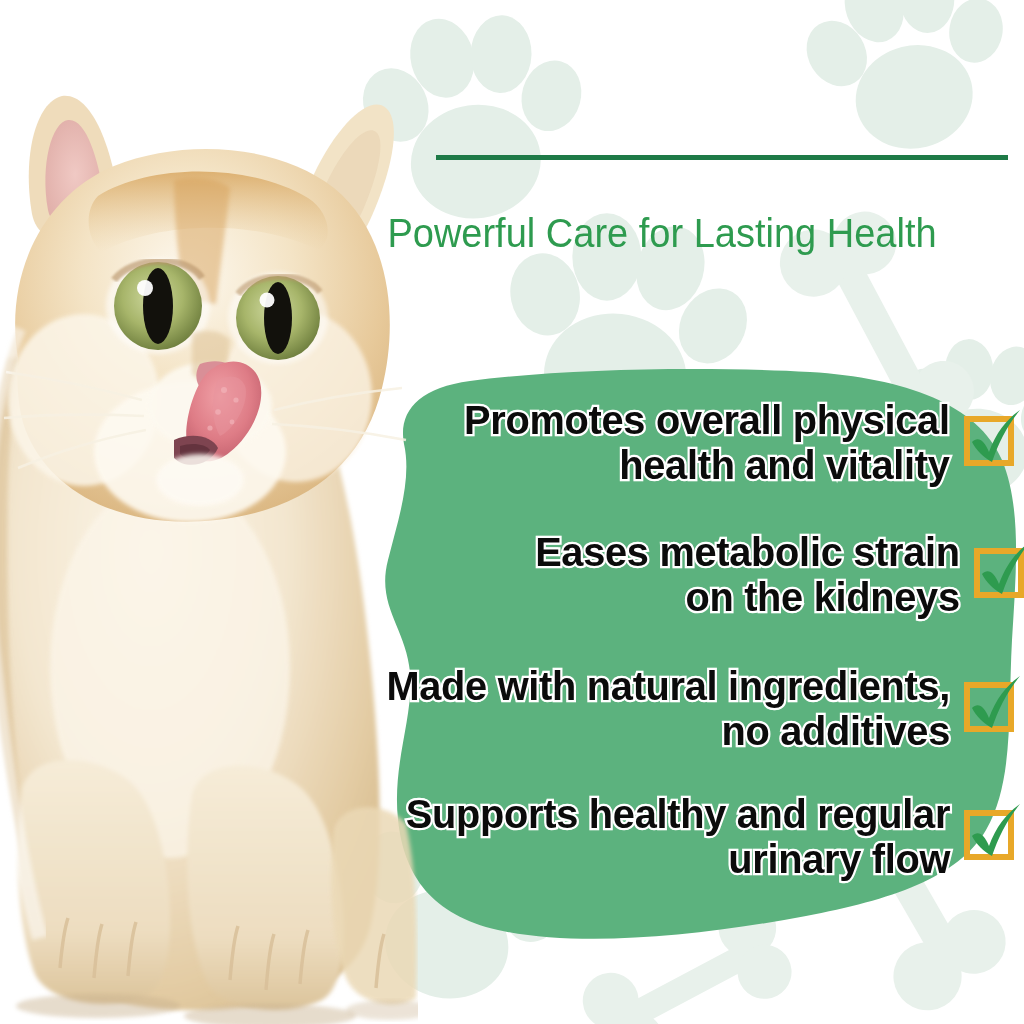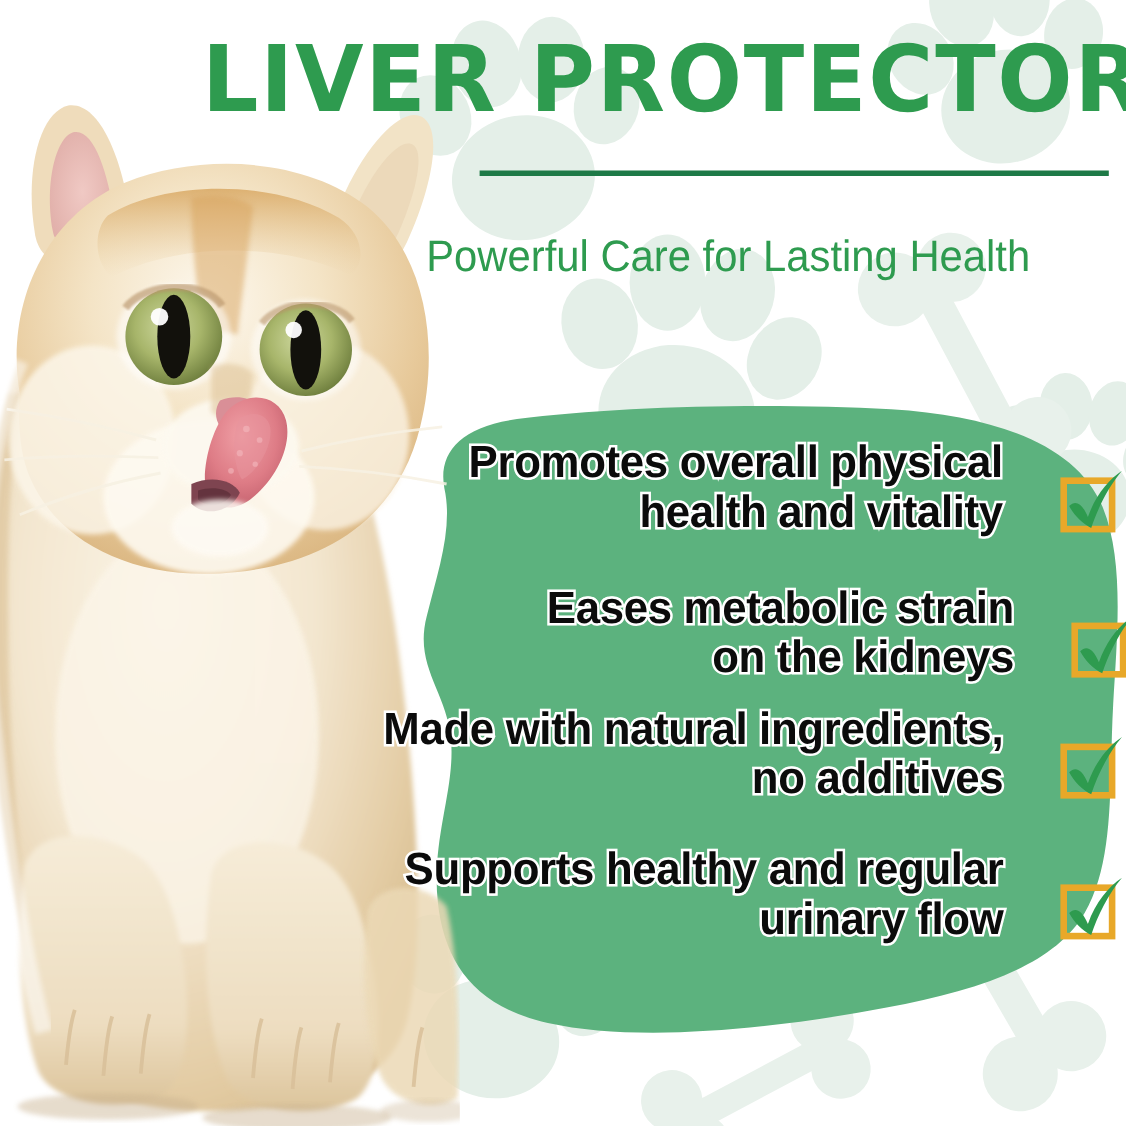--- a/index.html
+++ b/index.html
@@ -100,25 +100,24 @@
     position: absolute;
     left: 270px;
     top: 398px;
     width: 754px;
     z-index: 7;
   }
 
   .benefit-row {
     position: relative;
     display: flex;
-    align-items: flex-end;
+    align-items: center;
     justify-content: flex-end;
     margin-bottom: 34px;
     padding-right: 4px;
-    gap: 38px;
   }
 
   .benefit-text {
     flex: 0 1 auto;
     text-align: right;
     font-family: "Liberation Sans", sans-serif;
     font-weight: 700;
     font-size: 41px;
     line-height: 45px;
     color: #0B0B0B;
@@ -140,21 +139,21 @@
     width: 58px;
     height: 58px;
     margin-left: 12px;
     margin-top: -4px;
     position: relative;
   }
   .check-box svg { display: block; overflow: visible; }
 
   
   .row-0 { margin-top: 0px;  margin-bottom: 42px; }
-  .row-1 { margin-bottom: 20px; }
+  .row-1 { margin-bottom: 44px; }
   .row-2 { }
   .row-3 { margin-bottom: 0px; margin-top: 38px; }
 
   
   .row-1 .check-box { margin-right: -10px; }
 </style>
 </head>
 <body>
 
 <div id="poster">
@@ -374,23 +373,20 @@
 
       <ellipse cx="120" cy="978" rx="82" ry="12" fill="#C9B290" opacity="0.45" filter="url(#soften)"></ellipse>
       <ellipse cx="292" cy="988" rx="86" ry="12" fill="#C9B290" opacity="0.45" filter="url(#soften)"></ellipse>
       <ellipse cx="412" cy="982" rx="44" ry="10" fill="#C9B290" opacity="0.35" filter="url(#soften)"></ellipse>
     </g>
 
     <path fill="none" stroke="#FFFFFF" stroke-width="16" opacity="0.5" filter="url(#soften)" d="
       M 40 300 C 8 380, 0 500, 14 620 C 26 730, 40 830, 62 910"></path>
   </svg>
 
-  <div class="header">
-    <div class="title">LIVER PROTECTOR</div>
-  </div>
 
   <div class="divider"></div>
 
   <div class="subtitle">Powerful Care for Lasting Health</div>
 
   <div class="benefits">
 
     <div class="benefit-row row-0">
       <div class="benefit-text">Promotes overall physical
 health and vitality</div>

